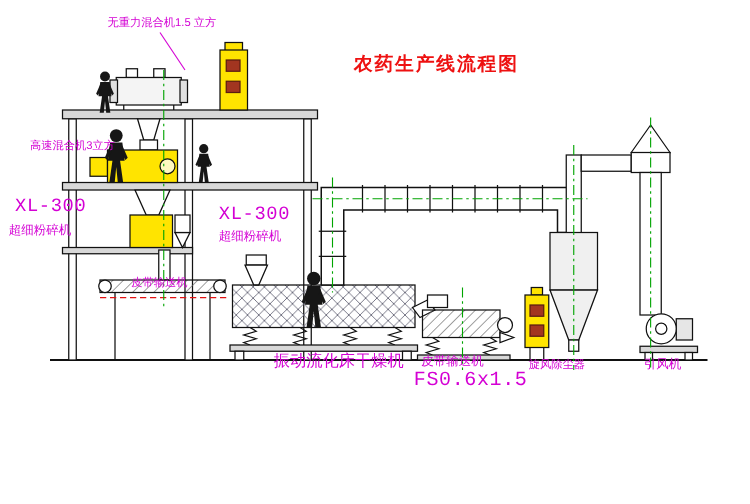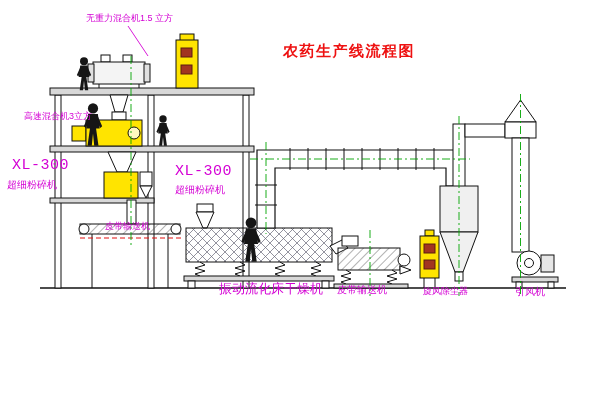--- a/index.html
+++ b/index.html
@@ -205,18 +205,19 @@
 <div class="lbl" style="left:7px;top:180px;font-size:10px">超细粉碎机</div>
 
 <div class="lbl model" style="left:175px;top:164px;font-size:15px">XL-300</div>
 <div class="lbl" style="left:175px;top:185px;font-size:10px">超细粉碎机</div>
 
 <div class="lbl" style="left:105px;top:222px;font-size:9px">皮带输送机</div>
 
 <div class="lbl" style="left:219px;top:282px;font-size:13px">振动流化床干燥机</div>
 
 <div class="lbl" style="left:337px;top:285px;font-size:10px">皮带输送机</div>
+<div class="lbl model" style="left:331px;top:296px;font-size:16px">FS0.6x1.5</div>
 
 <div class="lbl" style="left:423px;top:287px;font-size:9px">旋风除尘器</div>
 
 <div class="lbl" style="left:515px;top:287px;font-size:10px">引风机</div>
 
 </div>
 
 </body></html>

